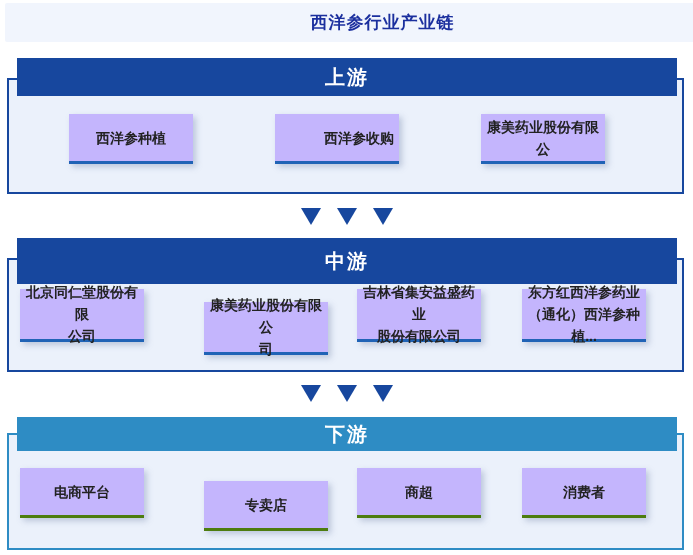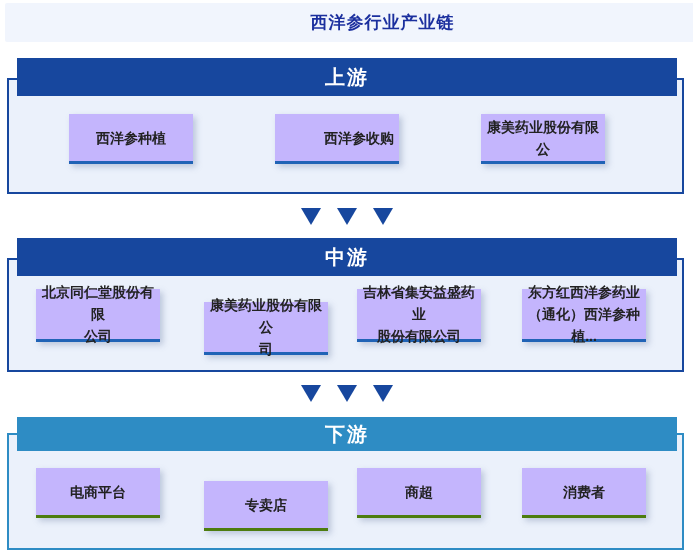--- a/index.html
+++ b/index.html
@@ -43,29 +43,29 @@
     position:absolute;left:0;width:693px;height:17px;
     display:flex;align-items:flex-start;justify-content:center;gap:16px;z-index:2;
   }
   .tri-down{
     width:0;height:0;
     border-left:10px solid transparent;border-right:10px solid transparent;
     border-top:17px solid #17479E;
   }
   
   #hdr-up{top:58px;height:38px;}   #box-up{top:78px;height:116px;}
-  #hdr-mid{top:238px;height:38px;} #box-mid{top:258px;height:114px;}
+  #hdr-mid{top:238px;height:46px;} #box-mid{top:258px;height:114px;}
   #hdr-down{top:417px;height:34px;}#box-down{top:433px;height:117px;}
   .up-card{top:114px;height:50px;}
   .mid-card{top:289px;height:53px;}
   .down-card{top:468px;height:50px;}
   #arrows-1{top:208px;} #arrows-2{top:385px;}
   
   .c-up-0{left:69px;} .c-up-1{left:275px;padding-left:44px;} .c-up-2{left:481px;}
-  .c4-0{left:36px;} .c4-1{left:204px;margin-top:13px;} .c4-2{left:357px;} .c4-3{left:522px;}
+  .c4-0{left:20px;} .c4-1{left:204px;margin-top:13px;} .c4-2{left:357px;} .c4-3{left:522px;}
 </style>
 </head>
 <body>
 
 <div class="title-band">
   <span class="title-text">西洋参行业产业链</span>
 </div>
 
 <div id="box-up" class="section-box navy"></div>
 <div id="hdr-up" class="section-header navy">

